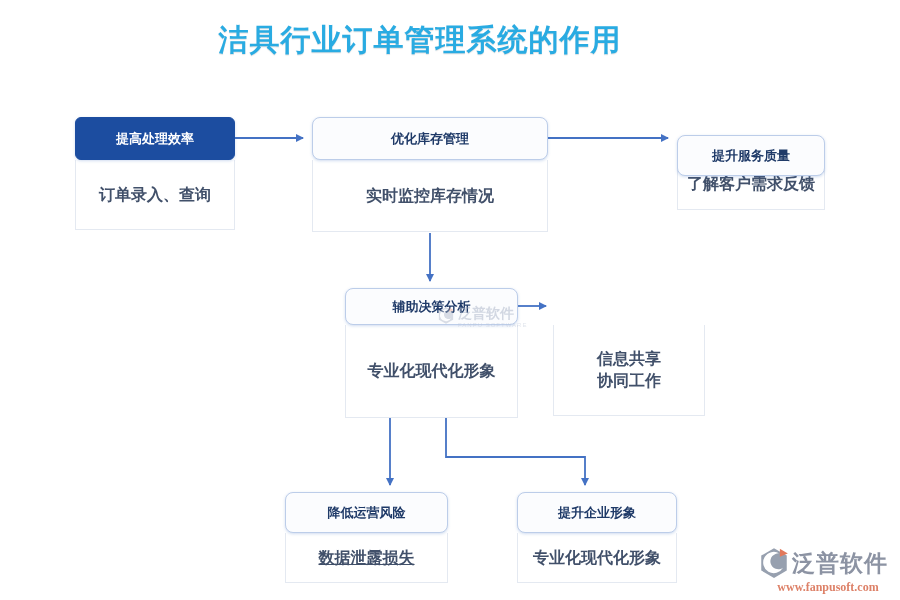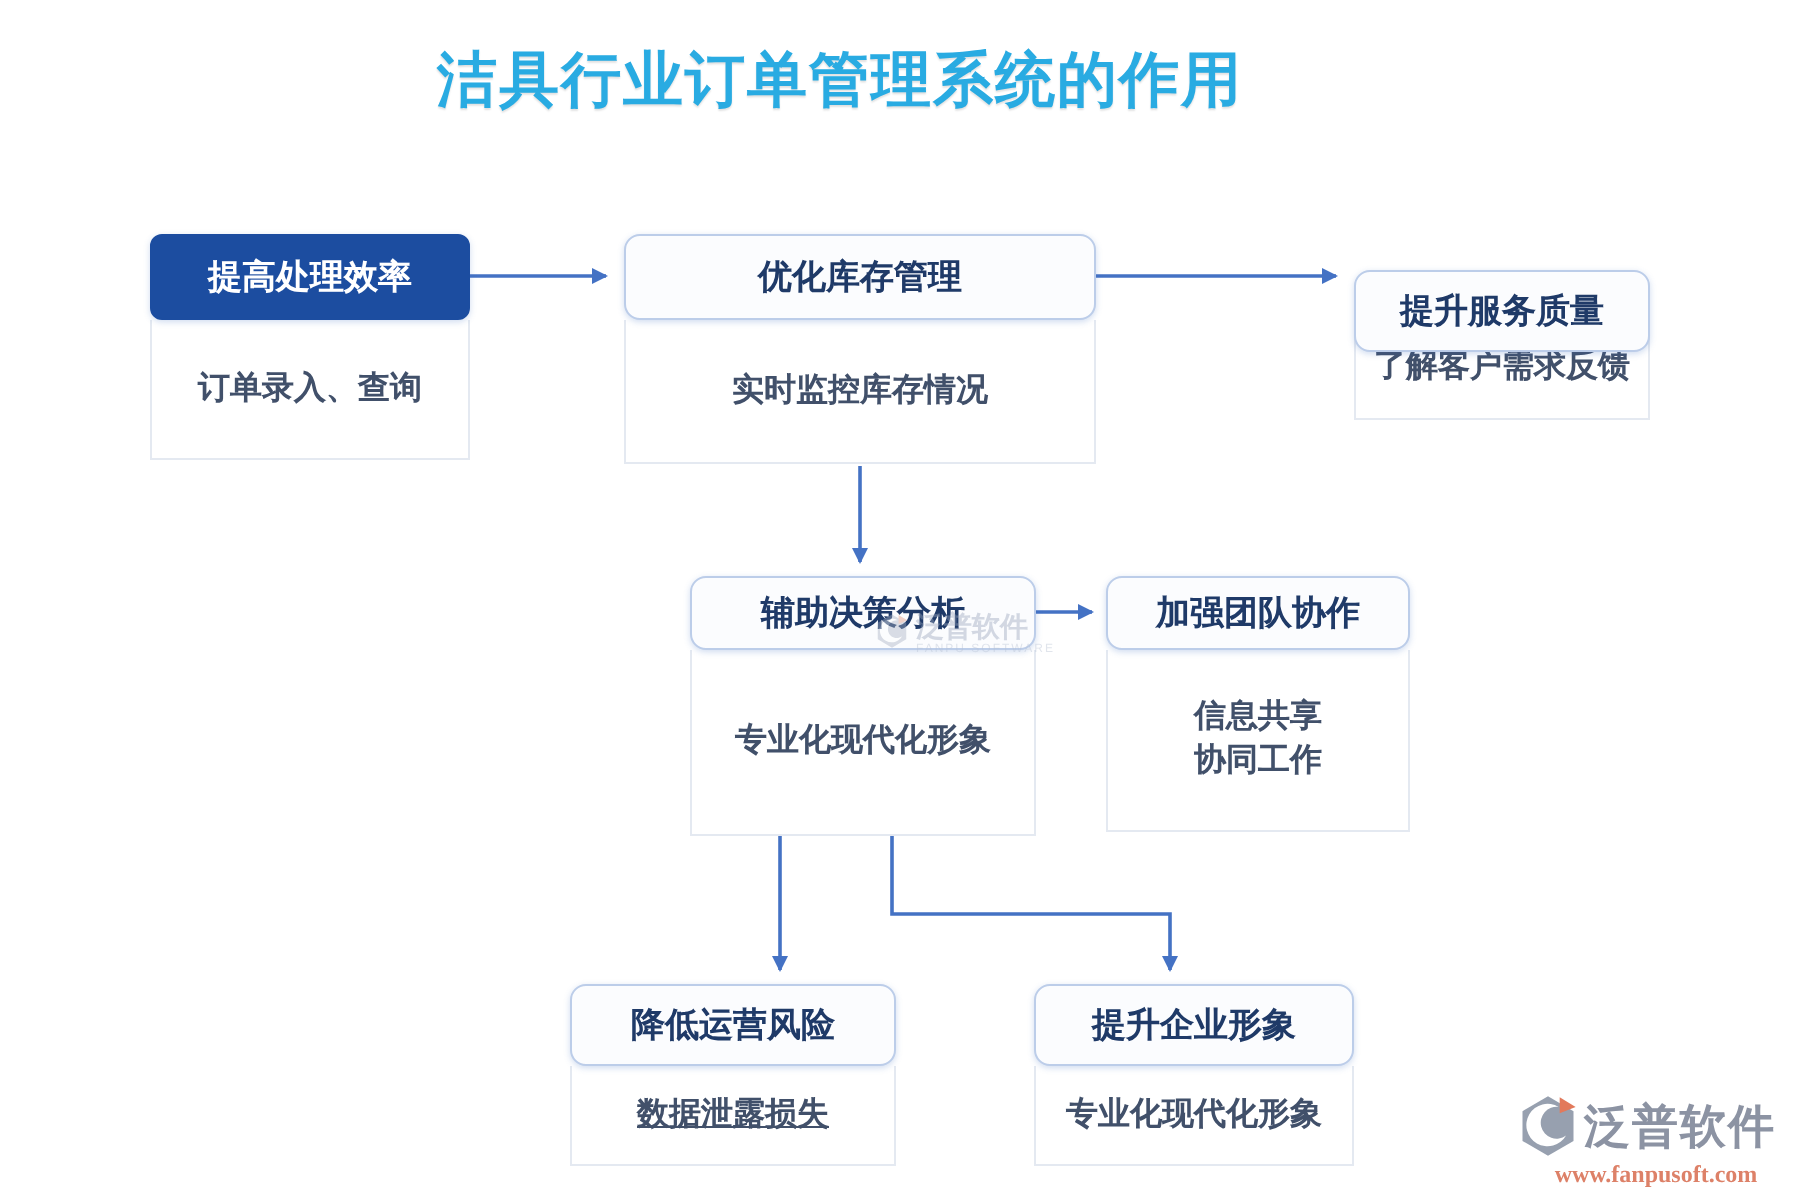--- a/index.html
+++ b/index.html
@@ -13,21 +13,21 @@
   
   .title{
     position:absolute;left:0;top:20px;width:840px;text-align:center;
     font-size:30px;font-weight:bold;color:#29ABE2;letter-spacing:1px;
     text-shadow:0 1px 1px rgba(0,0,0,0.12);
   }
 
   
   .hdr{
     position:absolute;display:flex;align-items:center;justify-content:center;
-    font-weight:bold;font-size:17px;color:#1F3A68;
+    font-weight:bold;font-size:13px;color:#1F3A68;
     background:#FBFCFE;border:1px solid #BCCDE9;border-radius:8px;
     box-shadow:0 1px 3px rgba(68,114,196,0.25);box-sizing:border-box;z-index:3;
   }
   .hdr.primary{background:#1C4DA0;border:1px solid #1C4DA0;color:#ffffff;border-radius:6px;}
   .dtl{
     position:absolute;display:flex;flex-direction:column;align-items:center;justify-content:center;
     font-weight:bold;font-size:16px;color:#41506A;
     background:#ffffff;border:1px solid #E4E9F1;border-top:none;box-sizing:border-box;z-index:2;
     line-height:1.35;text-align:center;
   }
@@ -108,23 +108,20 @@
     <span>了解客户需求反馈</span>
   </div>
 
   <div class="hdr n-dec-h">
     <span>辅助决策分析</span>
   </div>
   <div class="dtl n-dec-d">
     <span>专业化现代化形象</span>
   </div>
 
-  <div class="hdr n-team-h">
-    <span>加强团队协作</span>
-  </div>
   <div class="dtl n-team-d">
     <span>信息共享</span>
     <span>协同工作</span>
   </div>
 
   <div class="hdr n-risk-h">
     <span>降低运营风险</span>
   </div>
   <div class="dtl n-risk-d">
     <span>数据泄露损失</span>

